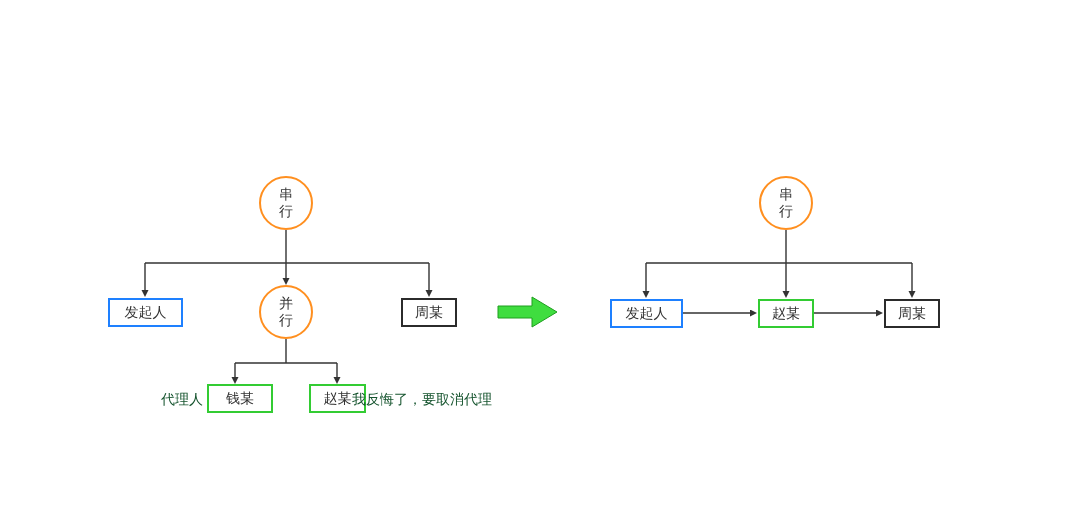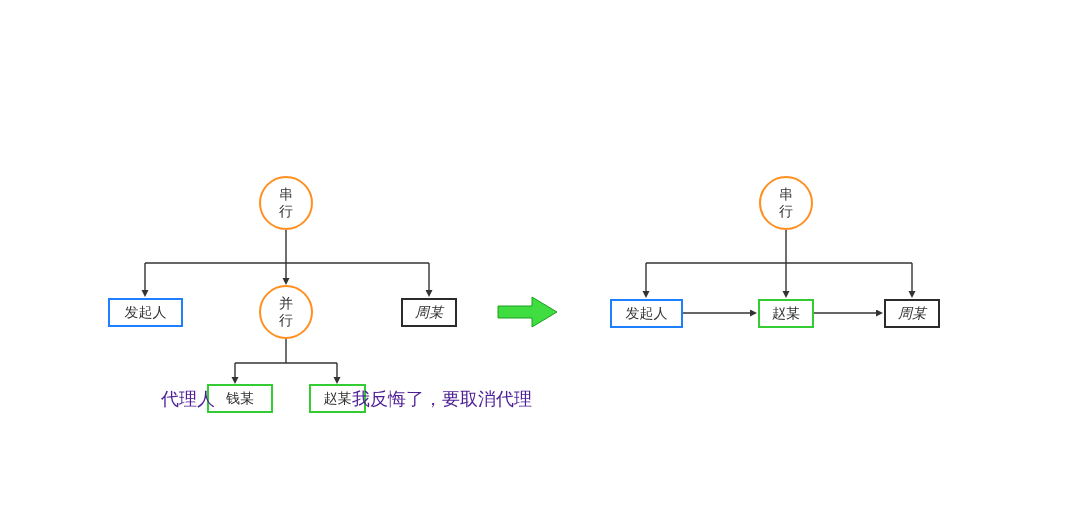--- a/index.html
+++ b/index.html
@@ -27,33 +27,33 @@
     align-items: center;
     justify-content: center;
     background: #ffffff;
     font-size: 14px;
     color: #333;
     white-space: nowrap;
   }
   .rect       { border: 2px solid #2b2b2b; }
   .rect.blue  { border-color: var(--blue, #1E80FF); text-align: right; }
   .rect.green { border-color: var(--green, #33CC33); }
-  .rect.black { border-color: var(--node_black, #2b2b2b); font-style: italic; }
+  .rect.black { border-color: var(--node_black, #2b2b2b); }
 
   .circle {
     border: 2px solid var(--orange, #FF8F1F);
     border-radius: 50%;
     flex-direction: column;
     line-height: 17px;
   }
 
   .floating-label {
     position: absolute;
-    font-size: 18px;
-    color: #4c1d95;
+    font-size: 14px;
+    color: #14532d;
     white-space: nowrap;
     line-height: 16px;
   }
 
   .big-arrow { fill: var(--arrow_fill, #3FDD3F); stroke: var(--arrow_stroke, #1F9E1F); stroke-width: 1; }
   .wire { stroke: var(--line, #333333); stroke-width: 1.4; fill: none; }
 </style>
 </head>
 <body>
 

